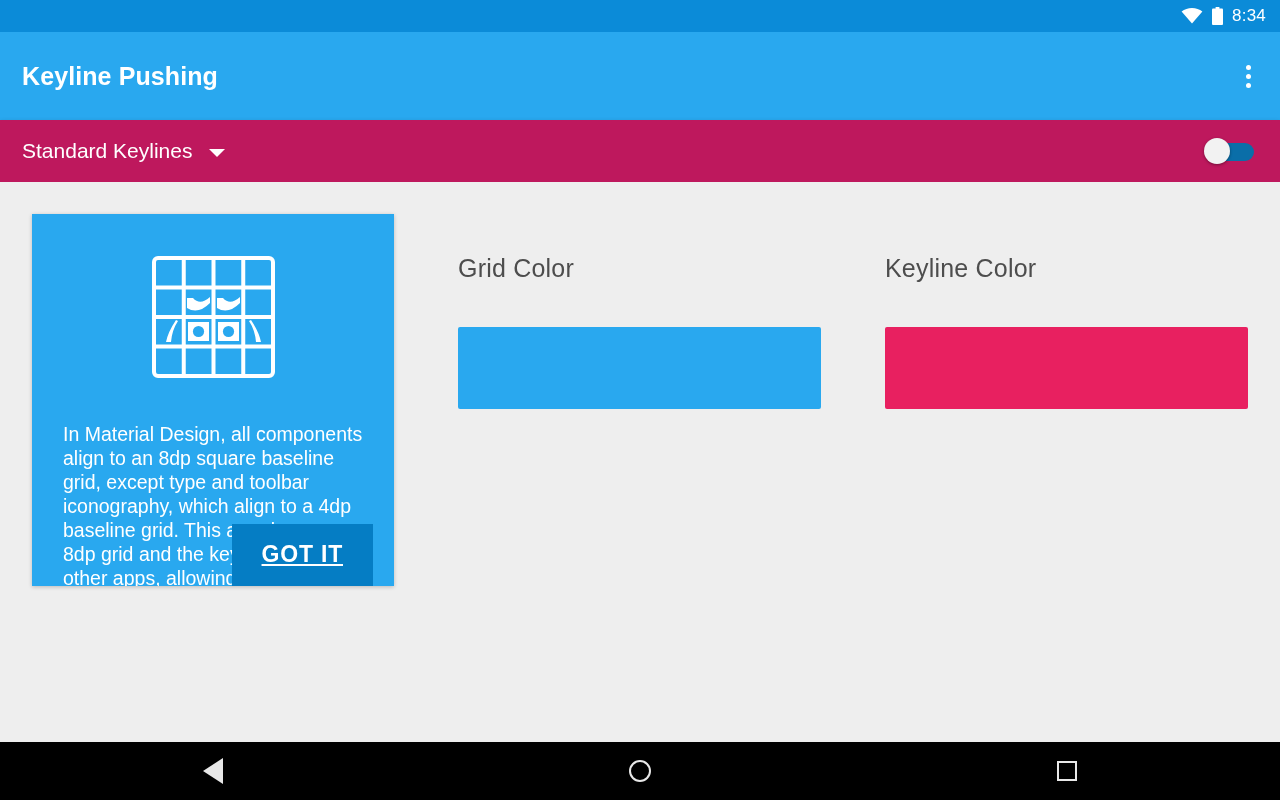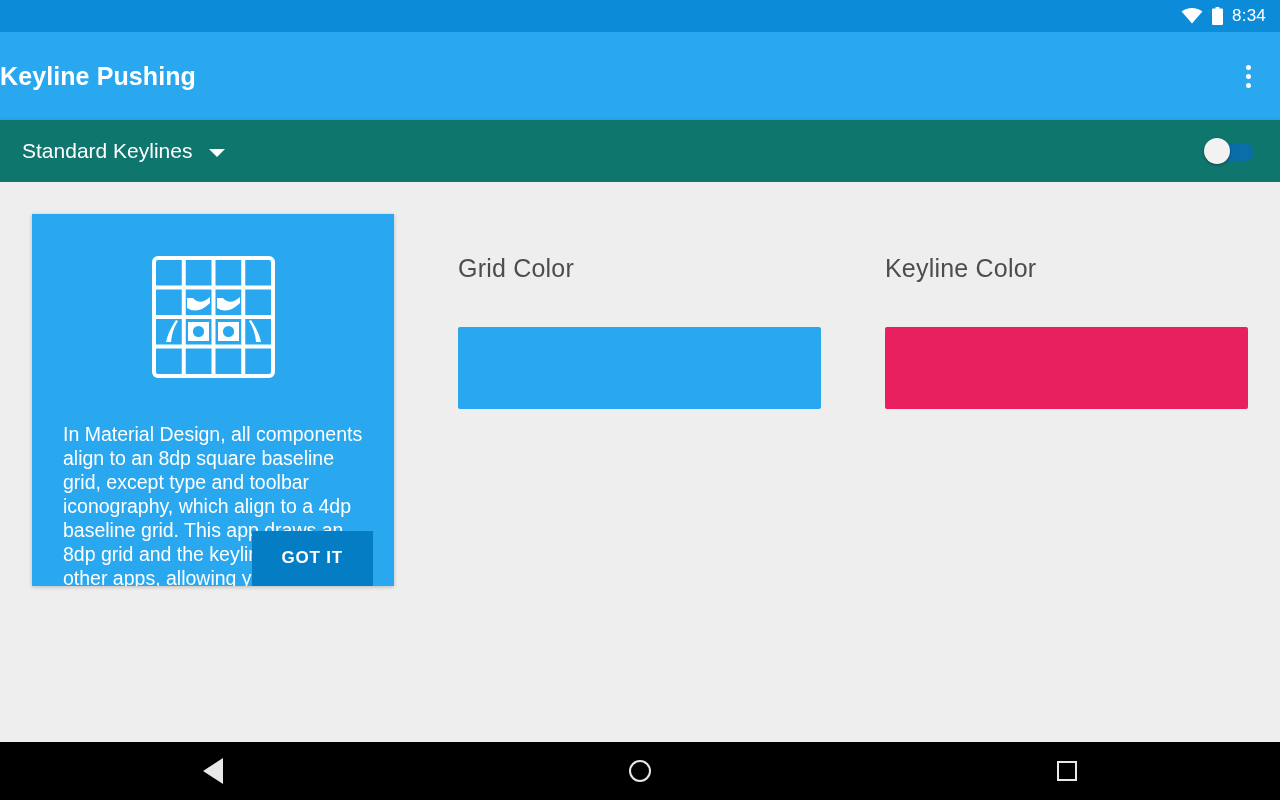--- a/index.html
+++ b/index.html
@@ -23,33 +23,33 @@
   .battery-icon{ display:block; }
 
   
   .app-bar{
     position:absolute; top:32px; left:0; width:1280px; height:88px;
     background:#29a8ef;
     display:flex; align-items:center;
   }
   .app-title{
     color:#ffffff; font-size:25px; font-weight:700;
-    letter-spacing:.1px;
+    margin-left:22px; letter-spacing:.1px;
   }
   .overflow-btn{
     position:absolute; right:0; top:0; height:88px; width:64px;
     display:flex; align-items:center; justify-content:center;
     flex-direction:column; gap:4px; cursor:pointer;
   }
   .overflow-dot{ width:5px; height:5px; border-radius:50%; background:#ffffff; }
 
   
   .sub-bar{
     position:absolute; top:120px; left:0; width:1280px; height:62px;
-    background:#0f766e;
+    background:#be185d;
     display:flex; align-items:center;
     box-shadow:0 2px 5px rgba(0,0,0,.22);
   }
   .spinner{
     display:flex; align-items:center; gap:17px;
     margin-left:22px; cursor:pointer;
   }
   .spinner-label{ color:#ffffff; font-size:21px; font-weight:400; }
   .caret{
     width:0; height:0;
@@ -101,23 +101,24 @@
     position:absolute; left:258px; top:384px;
     width:2px; height:14px; background:#1a4f6e;
   }
   .card-actions{
     position:absolute; left:0; bottom:0; width:100%;
     display:flex; justify-content:flex-end;
     padding:0 21px 0 0;
   }
   .got-it-btn{
     background:#057dc4; color:#ffffff;
-    font-size:17px; font-weight:700; letter-spacing:.8px;
+    font-size:23px; font-weight:700; letter-spacing:.8px;
     border:none; padding:17px 30px 18px 30px;
     cursor:pointer;
+    text-decoration:underline;
   }
 
   
   .color-block{ position:absolute; }
   .color-label{
     color:#4d4d4d; font-size:25px; font-weight:400;
     letter-spacing:.2px;
   }
   .color-swatch{
     width:363px; height:82px; border-radius:2px;

